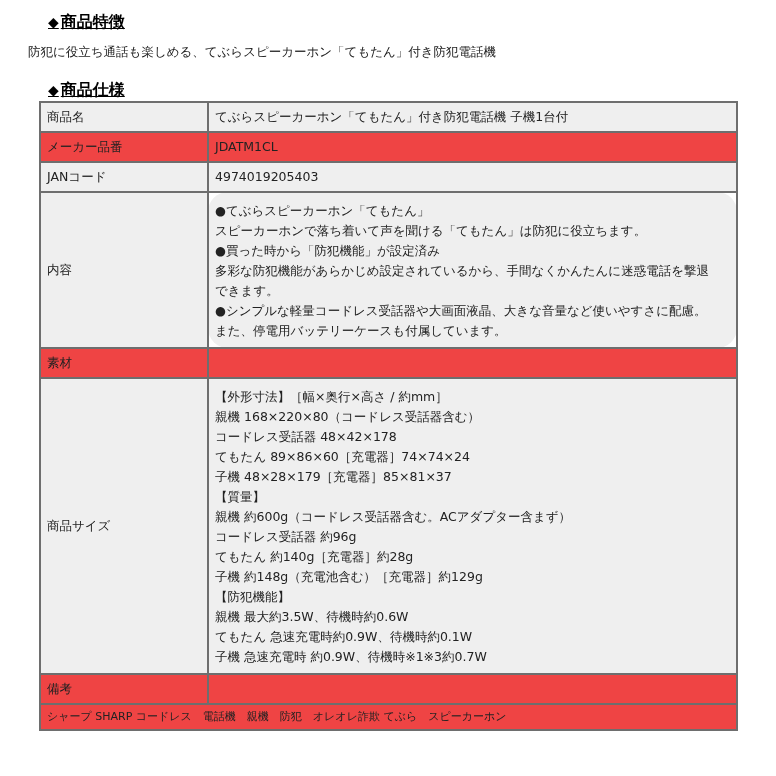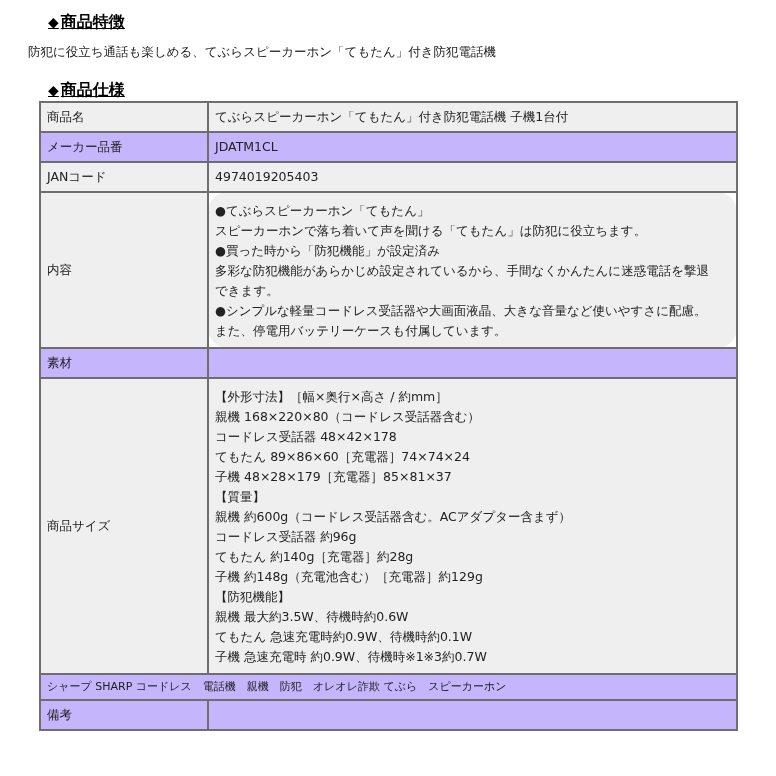--- a/index.html
+++ b/index.html
@@ -8,21 +8,21 @@
   .heading { position:absolute; left:48px; font-weight:bold; font-size:16px; color:#000000;text-decoration:underline; }
   .heading .diamond { font-size:14px; margin-right:2px; }
   #h1 { top:12px; }
   #h2 { top:80px; }
   .intro { position:absolute; left:28px; top:44px; font-size:12.5px; color:#222; }
   table.spec { position:absolute; left:39px; top:101px; width:699px; border-collapse:collapse;
                font-size:12.5px; table-layout:fixed; }
   table.spec td { border:2px solid #6e6e6e; padding:0 6px; vertical-align:middle; line-height:20px; }
   table.spec td.label { width:154px; }
   table.spec tr.gray td { background:#efefef; }
-  table.spec tr.white td { background:#c4b5fd; }
+  table.spec tr.white td { background:#ef4444; }
   tr.h32 td { height:28px; }
   tr.tags td { height:24px; font-size:11px; }
   .ml div { line-height:20px; }
 </style>
 </head>
 <body>
 
 <div id="h1" class="heading">
   <span class="diamond">◆</span><span>商品特徴</span>
 </div>
@@ -74,21 +74,21 @@
       <div>親機 約600g（コードレス受話器含む。ACアダプター含まず）</div>
       <div>コードレス受話器 約96g</div>
       <div>てもたん 約140g［充電器］約28g</div>
       <div>子機 約148g（充電池含む）［充電器］約129g</div>
       <div>【防犯機能】</div>
       <div>親機 最大約3.5W、待機時約0.6W</div>
       <div>てもたん 急速充電時約0.9W、待機時約0.1W</div>
       <div>子機 急速充電時 約0.9W、待機時※1※3約0.7W</div>
     </td>
   </tr>
-  <tr class="white tags">
-    <td colspan="2">シャープ SHARP コードレス　電話機　親機　防犯　オレオレ詐欺 てぶら　スピーカーホン</td>
-  </tr>
   <tr class="white h32">
     <td class="label">備考</td>
     <td></td>
+  </tr>
+  <tr class="white tags">
+    <td colspan="2">シャープ SHARP コードレス　電話機　親機　防犯　オレオレ詐欺 てぶら　スピーカーホン</td>
   </tr>
 </tbody>
   </table>
 
 </body></html>

